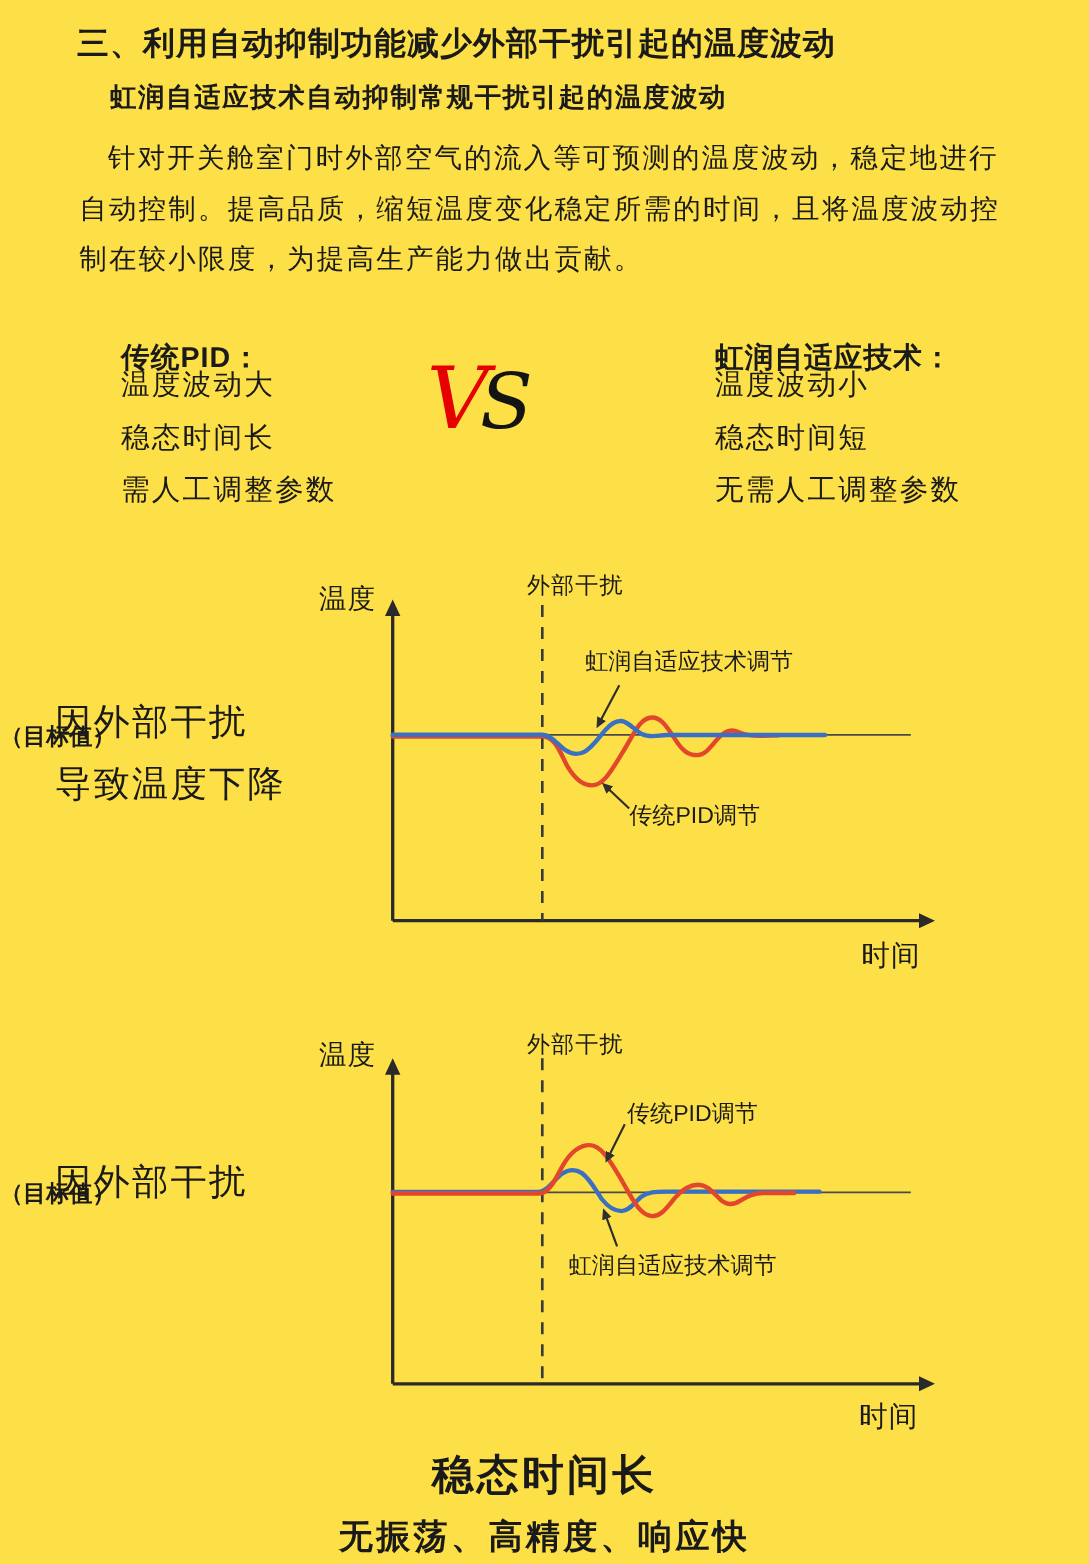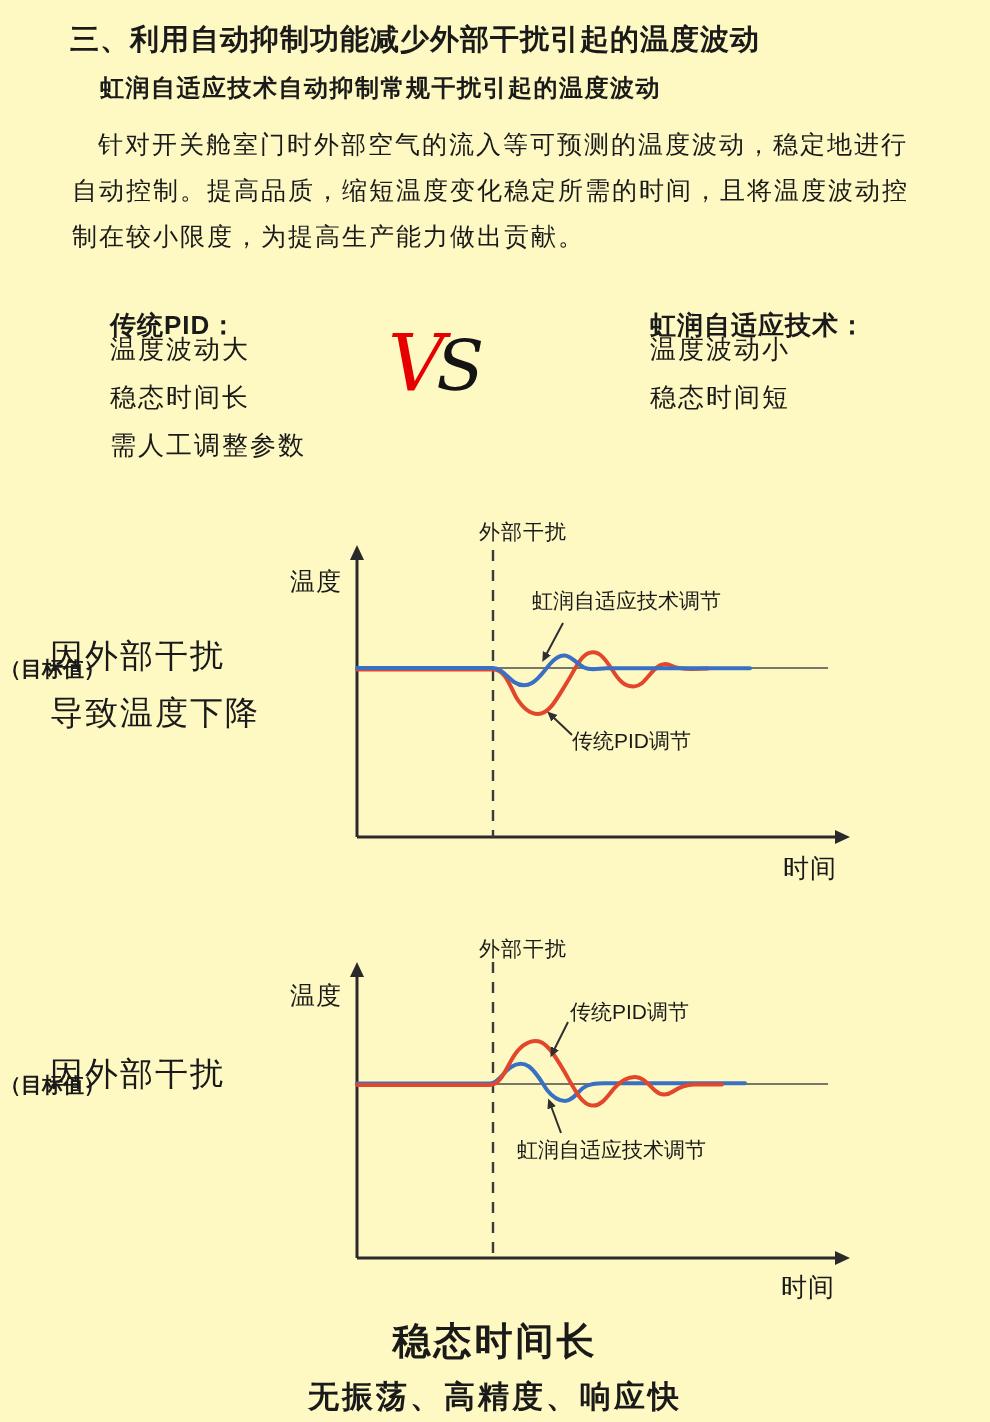--- a/index.html
+++ b/index.html
@@ -1,37 +1,37 @@
 <!DOCTYPE html>
 <html><head>
 <meta charset="utf-8">
 <style>
   html,body{margin:0;padding:0;}
   .page{
     position:relative;
     width:990px;height:1422px;
-    background:#fef9c3;
+    background:#fde047;
     color:#1a1a1a;
     font-family:"Liberation Sans","DejaVu Sans",sans-serif;
     overflow:hidden;
   }
   .abs{position:absolute;}
   .title{left:70px;top:20px;font-size:29px;font-weight:bold;letter-spacing:1px;}
   .subtitle{left:100px;top:72px;font-size:24px;font-weight:bold;letter-spacing:1.5px;}
   .para{left:72px;top:121px;width:845px;font-size:25px;line-height:46px;letter-spacing:2px;text-indent:26px;}
 
   .cmp-h{font-size:26px;font-weight:bold;letter-spacing:1px;white-space:nowrap;margin-top:28px;}
   .cmp-i{font-size:26px;letter-spacing:2px;white-space:nowrap;}
   .vs{left:388px;top:318px;}
   .vs .v{font-family:"DejaVu Serif","Liberation Serif",serif;font-style:italic;font-size:78px;color:#e60000;}
   .vs .s{font-family:"DejaVu Serif","Liberation Serif",serif;font-style:italic;font-size:70px;color:#141414;margin-left:-8px;}
 
   .chart{left:0;width:990px;height:390px;}
   .side-cap{left:50px;font-size:33px;line-height:57px;letter-spacing:2px;white-space:nowrap;}
-  .y-lab{font-size:25px;letter-spacing:1px;white-space:nowrap;margin-top:37px;}
+  .y-lab{font-size:25px;letter-spacing:1px;white-space:nowrap;}
   .dist-lab{font-size:21px;letter-spacing:1px;white-space:nowrap;margin-left:23px;}
   .target-lab{left:0px;width:104px;text-align:left;font-size:21px;white-space:nowrap;font-weight:bold;}
   .ann{font-size:21px;white-space:nowrap;}
   .x-lab{font-size:26px;letter-spacing:1px;white-space:nowrap;}
   .chart svg{position:absolute;left:250px;top:0;}
 
   .axis{stroke:#2a2a2a;stroke-width:3;}
   .dash{stroke:#3a3a3a;stroke-width:2.4;stroke-dasharray:11 9;}
   .target{stroke:#4a4a4a;stroke-width:1.6;}
   .curve{fill:none;stroke-width:4;stroke-linecap:round;}
@@ -56,20 +56,21 @@
   <div class="abs cmp-i" style="left:110px;top:380px;">稳态时间长</div>
   <div class="abs cmp-i" style="left:110px;top:428px;">需人工调整参数</div>
 
   <div class="abs vs">
     <span class="v">V</span><span class="s">S</span>
   </div>
 
   <div class="abs cmp-h" style="left:650px;top:280px;">虹润自适应技术：</div>
   <div class="abs cmp-i" style="left:650px;top:332px;">温度波动小</div>
   <div class="abs cmp-i" style="left:650px;top:380px;">稳态时间短</div>
+  <div class="abs cmp-i" style="left:650px;top:428px;">无需人工调整参数</div>
 
   <div class="abs chart" style="top:505px;">
     <div class="abs side-cap" style="top:122px;">
       <div>因外部干扰</div>
       <div>导致温度下降</div>
     </div>
     <div class="abs y-lab" style="left:290px;top:23px;">温度</div>
     <div class="abs dist-lab" style="left:456px;top:13px;">外部干扰</div>
     <div class="abs target-lab" style="top:150px;">（目标值）</div>
     <div class="abs ann" style="left:532px;top:82px;">虹润自适应技术调节</div>

